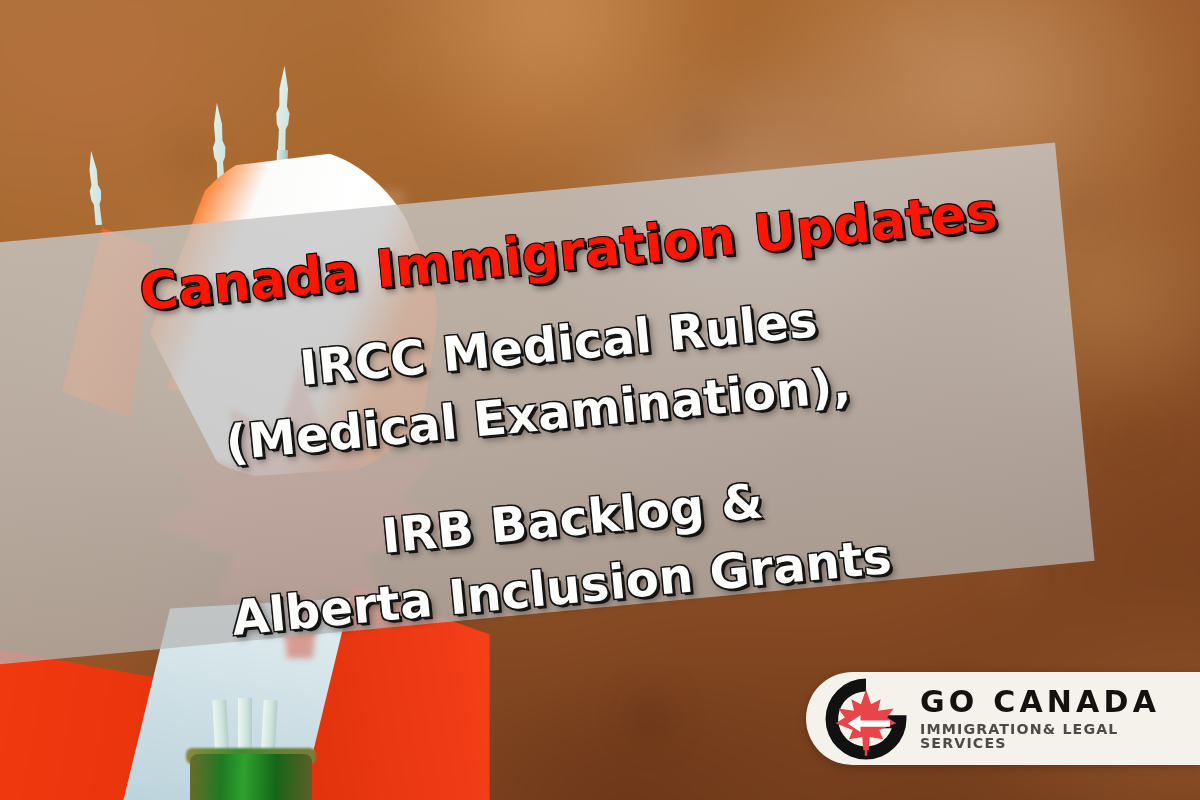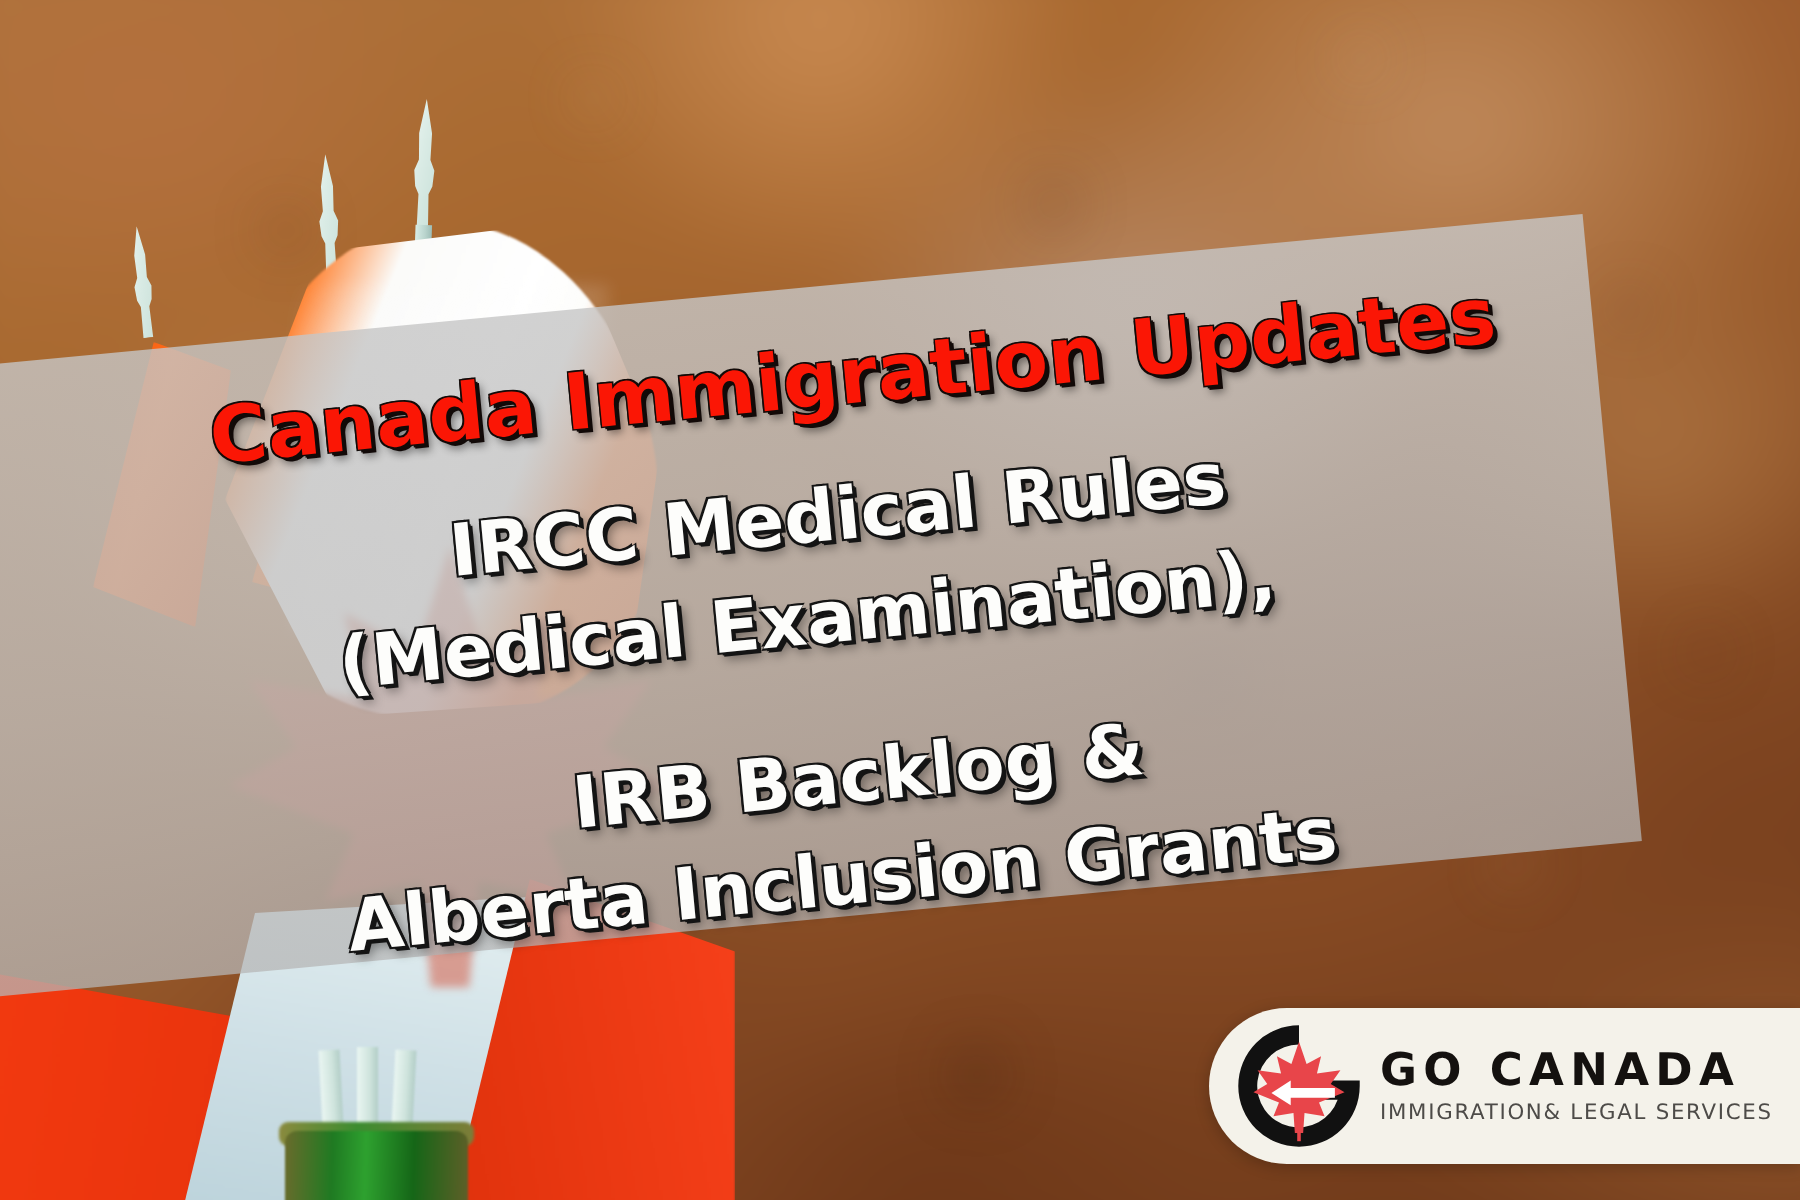--- a/index.html
+++ b/index.html
@@ -191,21 +191,21 @@
   }
   .hl-w1 { left: 300px; top: 340px; }
   .hl-w2 { left: 226px; top: 415px; }
   .hl-w3 { left: 382px; top: 508px; }
   .hl-w4 { left: 232px; top: 590px; }
 
   
   .logo-badge {
     position: absolute;
     left: 806px; top: 672px;
-    width: 394px; height: 104px;
+    width: 394px; height: 93px;
     background: #f4f2ea;
     border-radius: 52px 0 0 52px;
     display: flex;
     align-items: center;
     padding-left: 14px;
     box-sizing: border-box;
     box-shadow: 0 2px 10px rgba(0,0,0,.22);
   }
   .logo-mark { position: relative; width: 92px; height: 92px; flex: 0 0 92px; }
   .logo-mark svg { width: 100%; height: 100%; display: block; }
@@ -216,20 +216,21 @@
     letter-spacing: 4.2px;
     color: #14110f;
     line-height: 1.02;
   }
   .logo-sub {
     font-size: 14.2px;
     letter-spacing: 1.15px;
     color: #4d4b48;
     margin-top: 5px;
     line-height: 1;
+    font-weight: bold;
   }
 </style>
 </head>
 <body>
 
 <div id="stage">
 
   <div class="bg-base"></div>
   <div class="bg-speckle"></div>
 

